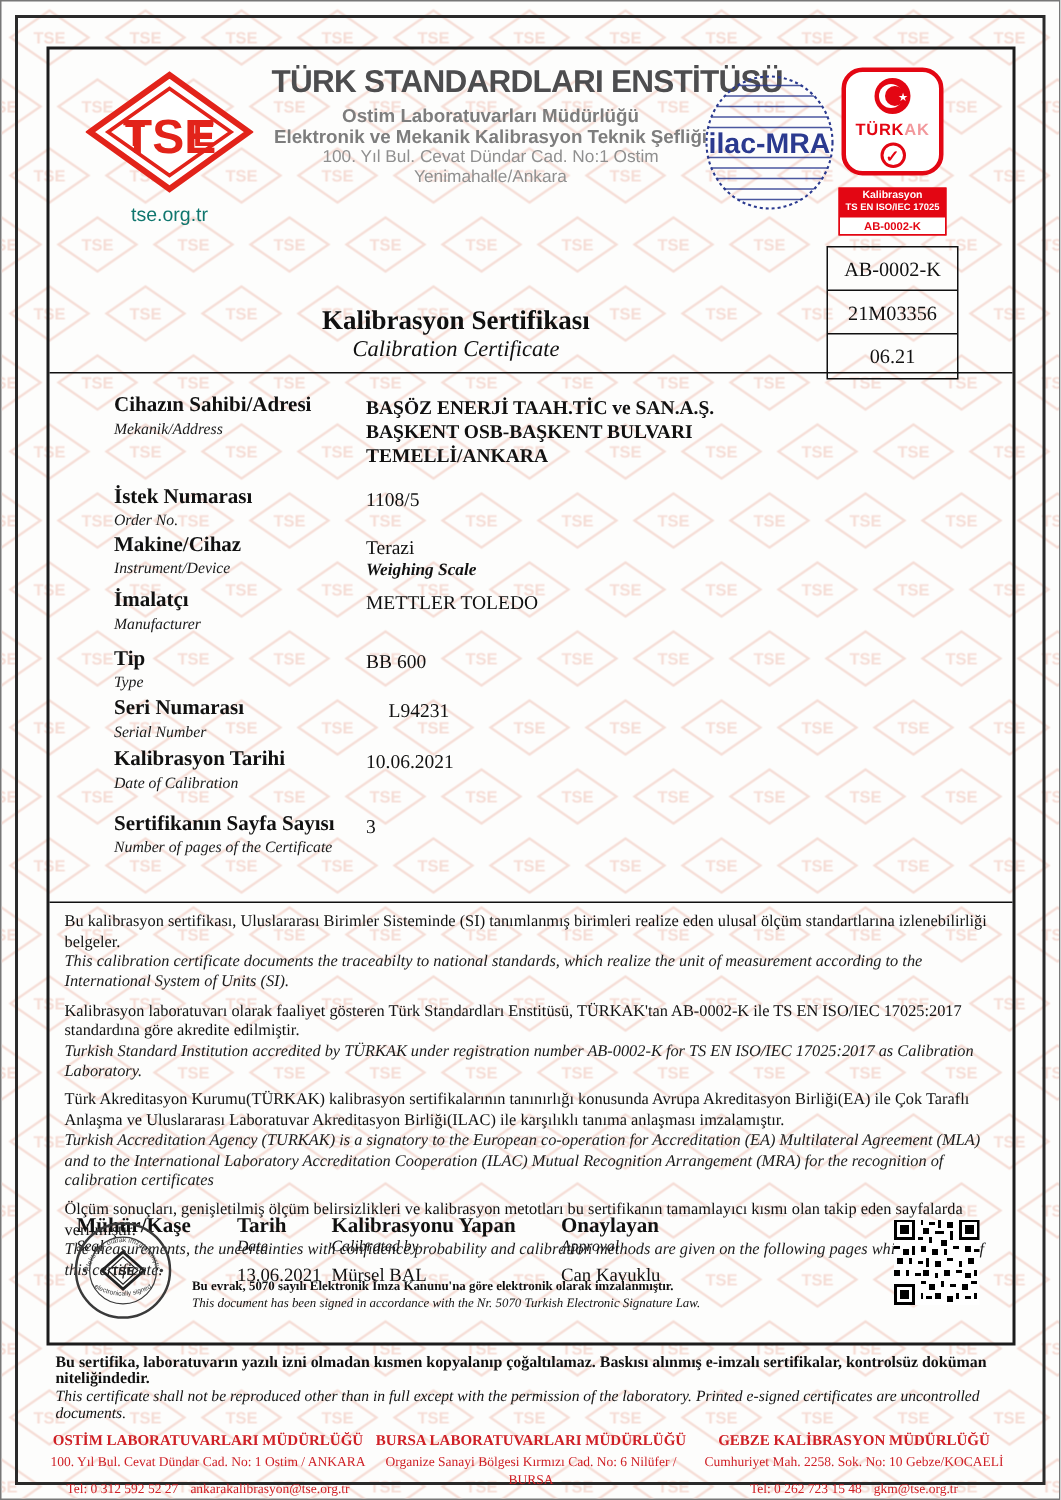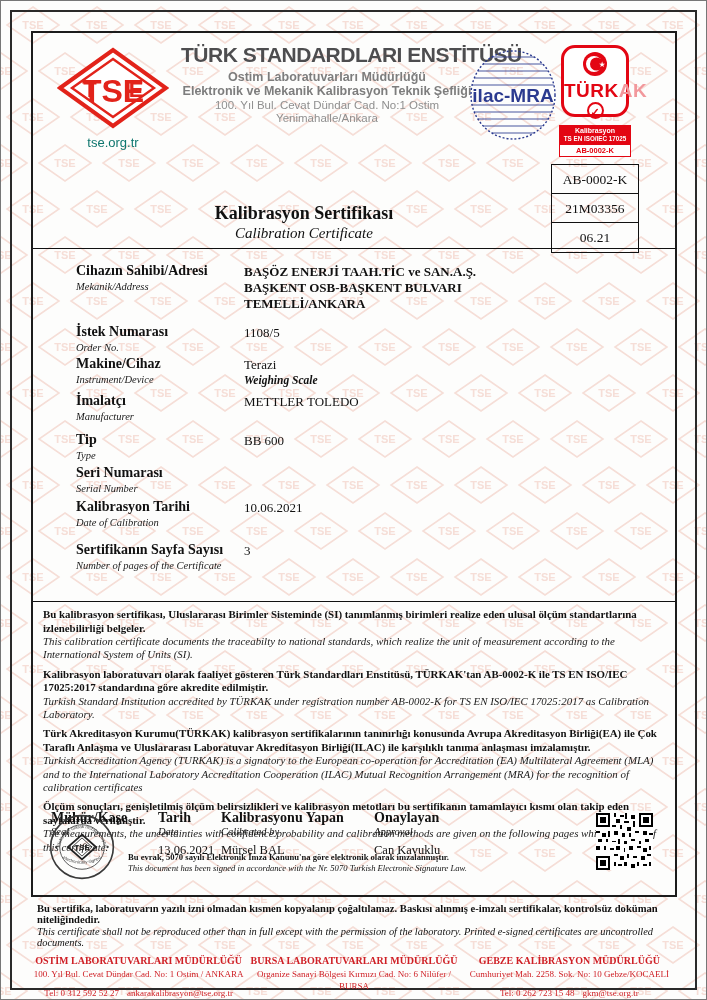--- a/index.html
+++ b/index.html
@@ -15,21 +15,21 @@
   .tse-logo{position:absolute;left:24px;top:12px;}
   .tse-url{position:absolute;left:24px;top:102px;width:112px;text-align:center;
            font-family:"Liberation Sans",sans-serif;font-size:13px;color:#0f766e;}
   .head-text{position:absolute;left:148px;top:10px;width:292px;text-align:center;font-family:"Liberation Sans",sans-serif;}
   .org-name{font-size:21px;font-weight:bold;color:#4d4d4f;letter-spacing:-0.5px;white-space:nowrap;}
   .dept{font-size:12.5px;font-weight:bold;color:#7d7d7d;margin-top:3px;}
   .addr{font-size:11.5px;color:#8f8f8f;margin-top:1px;}
   .ilac{position:absolute;left:436px;top:16px;}
   .turkak{position:absolute;left:528px;top:12px;width:68px;height:72px;border:3px solid #e30613;border-radius:14px;
           background:#fff;text-align:center;padding-top:3px;}
-  .turkak-word{font-family:"Liberation Sans",sans-serif;font-weight:bold;font-size:19px;letter-spacing:0.5px;line-height:1;}
+  .turkak-word{font-family:"Liberation Sans",sans-serif;font-weight:bold;font-size:11px;letter-spacing:0.5px;line-height:1;}
   .turkak-word .turk{color:#e30613;}
   .turkak-word .ak{color:#f2989c;}
   .turkak-check{width:17px;height:17px;border:2px solid #e30613;border-radius:50%;margin:2px auto 0;
                 color:#e30613;font-size:11px;line-height:16px;font-weight:bold;}
   .accr{position:absolute;left:526px;top:92px;width:72px;border:1px solid #e30613;font-family:"Liberation Sans",sans-serif;
         text-align:center;background:#e30613;}
   .accr .r1{color:#fff;font-weight:bold;font-size:7px;padding-top:1px;}
   .accr .r2{color:#fff;font-weight:bold;font-size:6.3px;padding:1px 0 2px;}
   .accr .r3{color:#e30613;background:#fff;font-weight:bold;font-size:7.5px;border-top:1px solid #e30613;padding:1px 0;}
 
@@ -54,21 +54,21 @@
   .le{font-size:10.5px;font-style:italic;margin-top:2px;color:#1a1a1a;}
   .f-value{flex:1;font-size:13px;line-height:1.22;padding-top:1px;white-space:pre-line;}
   .f-value.bold{font-weight:bold;}
   .f-value .sub-italic{font-style:italic;font-weight:bold;font-size:11.5px;display:block;}
   .mb12{margin-bottom:12px;}.mb3{margin-bottom:3px;}.mb6{margin-bottom:6px;}
   .mb10{margin-bottom:10px;}.mb4{margin-bottom:4px;}.mb5{margin-bottom:5px;gap:15px;}.mb14{margin-bottom:14px;}
 
   
   .paras{position:absolute;left:10px;right:8px;top:575px;}
   .para{margin-bottom:6px;}
-  .p-tr{font-size:10.9px;font-weight:bold;line-height:1.24;}
+  .p-tr{font-size:10.9px;font-weight:normal;line-height:1.24;}
   .p-en{font-size:10.9px;font-style:italic;line-height:1.22;color:#1b1b1b;}
 
   
   .sign{position:absolute;left:0;right:0;top:761px;height:100px;}
   .s-col{position:absolute;top:16px;}
   .s-lt{font-size:14px;font-weight:bold;line-height:1.1;}
   .s-le{font-size:10.5px;font-style:italic;margin-top:1px;}
   .s-val{font-size:12.5px;margin-top:6px;}
   .seal{position:absolute;left:16px;top:20px;}
   .qr{position:absolute;right:22px;top:19px;width:57px;height:57px;}
@@ -223,20 +223,21 @@
             <div class="lt">Tip</div>
           <div class="le">Type</div>
           </div>
         <div class="f-value">BB 600</div>
       </div>
       <div class="f-row mb5">
         <div class="f-label">
             <div class="lt">Seri Numarası</div>
           <div class="le">Serial Number</div>
           </div>
+        <div class="f-value">L94231</div>
       </div>
       <div class="f-row mb14">
         <div class="f-label">
             <div class="lt">Kalibrasyon Tarihi</div>
           <div class="le">Date of Calibration</div>
           </div>
         <div class="f-value">10.06.2021</div>
       </div>
       <div class="f-row">
         <div class="f-label">

